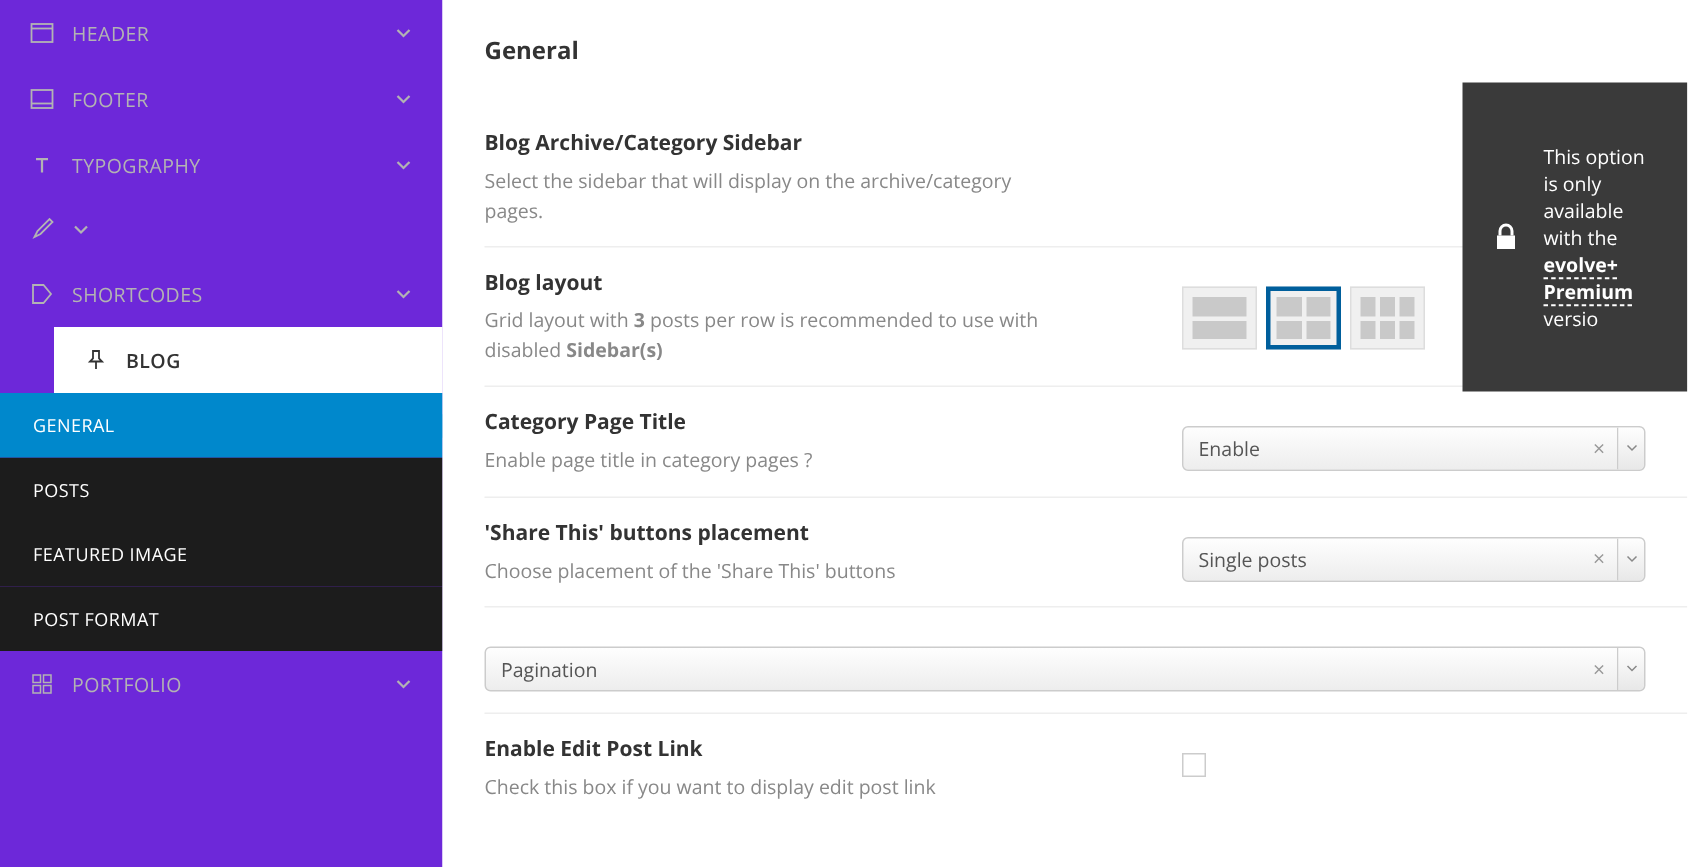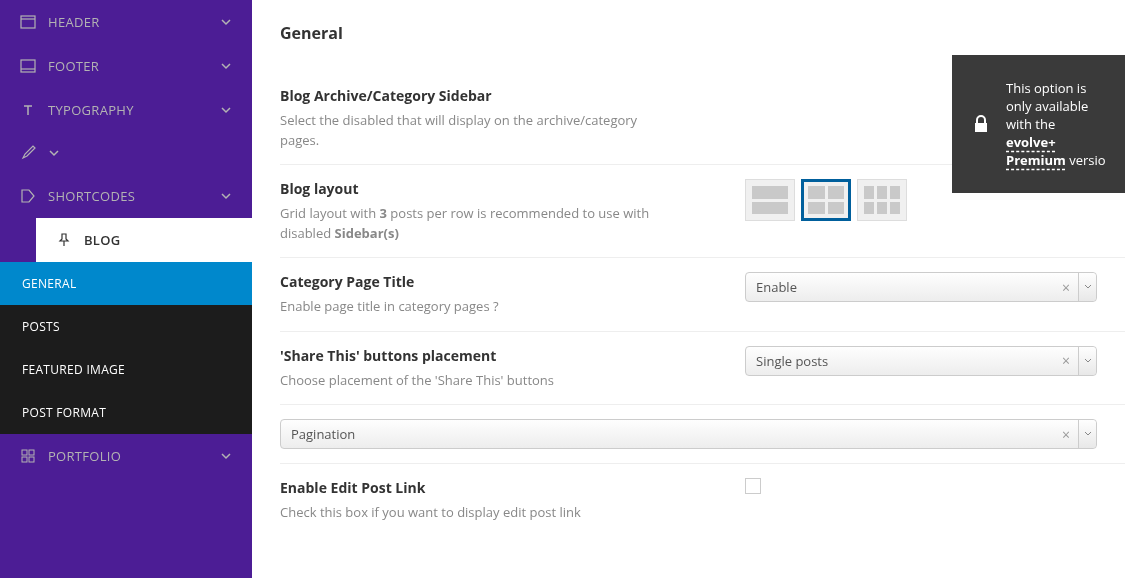--- a/index.html
+++ b/index.html
@@ -1,41 +1,41 @@
 <!DOCTYPE html>
 <html><head>
   <meta charset="utf-8">
   <style>
     * { margin: 0; padding: 0; box-sizing: border-box; }
     body { font-family: "Open Sans", Arial, sans-serif; font-size: 13px; color: #333; display: flex; width: 1125px; height: 578px; overflow: hidden; }
     
-    .sidebar { width: 252px; background: #4c1d95; flex-shrink: 0; }
+    .sidebar { width: 295px; background: #6d28d9; flex-shrink: 0; }
     .nav-item { display: flex; align-items: center; padding: 13px 20px; color: #b3b3b3; cursor: pointer; position: relative; }
     .nav-item .icon { width: 16px; height: 16px; margin-right: 12px; flex-shrink: 0; }
     .nav-item .label { flex: 1; text-transform: uppercase; font-size: 13px; letter-spacing: 0.3px; }
     .nav-item .chevron { width: 12px; height: 12px; }
     .nav-item.tall .label { line-height: 1.5; }
     
     .nav-item.blog { background: #fff; color: #333; margin-left: 36px; }
     
     .sub-item { padding: 13px 22px; color: #fff; font-size: 12px; text-transform: uppercase; cursor: pointer; background: #1c1c1c; letter-spacing: 0.3px; }
     .sub-item.active { background: #0088cc; color: #fff; position: relative; }
     .sub-item.active::after { content: ''; position: absolute; right: -8px; top: 50%; transform: translateY(-50%); border-top: 8px solid transparent; border-bottom: 8px solid transparent; border-left: 8px solid #0088cc; }
     
     .main { flex: 1; background: #fff; padding: 22px 0 22px 28px; overflow: hidden; position: relative; }
     .page-title { font-size: 16px; font-weight: 700; color: #333; margin-bottom: 28px; }
     
     .setting-row { display: flex; border-bottom: 1px solid #eee; padding: 14px 0; gap: 43px; }
     .setting-left { width: 422px; flex-shrink: 0; padding-right: 30px; }
     .setting-title { font-size: 14px; font-weight: 700; color: #333; margin-bottom: 6px; }
     .setting-desc { font-size: 13px; color: #888; line-height: 1.5; }
     .setting-desc b { font-weight: 700; }
-    .setting-right { flex: 1; padding-right: 28px; }
-    
-    .premium-overlay { position: absolute; top: 55px; left: 700px; right: 0; background: #3a3a3a; color: #fff; padding: 24px 18px; font-size: 13px; display: flex; align-items: center; z-index: 10; }
+    .setting-right { flex: 1; padding-right: 28px; margin-top: 12px; }
+    
+    .premium-overlay { position: absolute; top: 55px; left: 680px; right: 0; background: #3a3a3a; color: #fff; padding: 40px 18px; font-size: 13px; display: flex; align-items: center; z-index: 10; }
     .premium-overlay .lock { margin-right: 14px; }
     .premium-overlay b { text-decoration: underline; text-decoration-style: dashed; text-underline-offset: 4px; }
     .premium-behind { position: absolute; right: 30px; top: 68px; width: 90px; height: 34px; border: 1px solid #bbb; background: #eee; z-index: 5; }
     .premium-behind::after { content:''; position:absolute; right:0; top:0; bottom:0; width:18px; background:#ddd; border-left:1px solid #bbb; }
     
     .layout-options { display: flex; gap: 6px; }
     .layout-opt { width: 50px; height: 42px; background: #f0f0f0; border: 1px solid #ddd; display: flex; flex-direction: column; gap: 3px; padding: 6px; cursor: pointer; }
     .layout-opt.selected { border: 3px solid #005f9c; padding: 4px; }
     .layout-opt .r { display: flex; gap: 3px; flex: 1; }
     .layout-opt .c { background: #c9c9c9; flex: 1; }
@@ -159,21 +159,21 @@
           <rect x="5" y="10" width="12" height="9" fill="#fff"></rect>
           <path d="M7 10 V7 a4 4 0 0 1 8 0 V10" fill="none" stroke="#fff" stroke-width="2"></path>
         </svg>
       </span>
     <span><span>This option is only available with the </span><b>evolve+ Premium</b><span> versio</span></span>
   </div>
 
   <div class="setting-row">
     <div class="setting-left">
       <div class="setting-title">Blog Archive/Category Sidebar</div>
-      <div class="setting-desc">Select the disabled that will display on the archive/category pages.</div>
+      <div class="setting-desc">Select the sidebar that will display on the archive/category pages.</div>
     </div>
     <div class="setting-right"></div>
   </div>
 
   <div class="setting-row">
     <div class="setting-left">
       <div class="setting-title">Blog layout</div>
       <div class="setting-desc"><span>Grid layout with </span><b>3</b><span> posts per row is recommended to use with disabled </span><b>Sidebar(s)</b></div>
     </div>
     <div class="setting-right">

